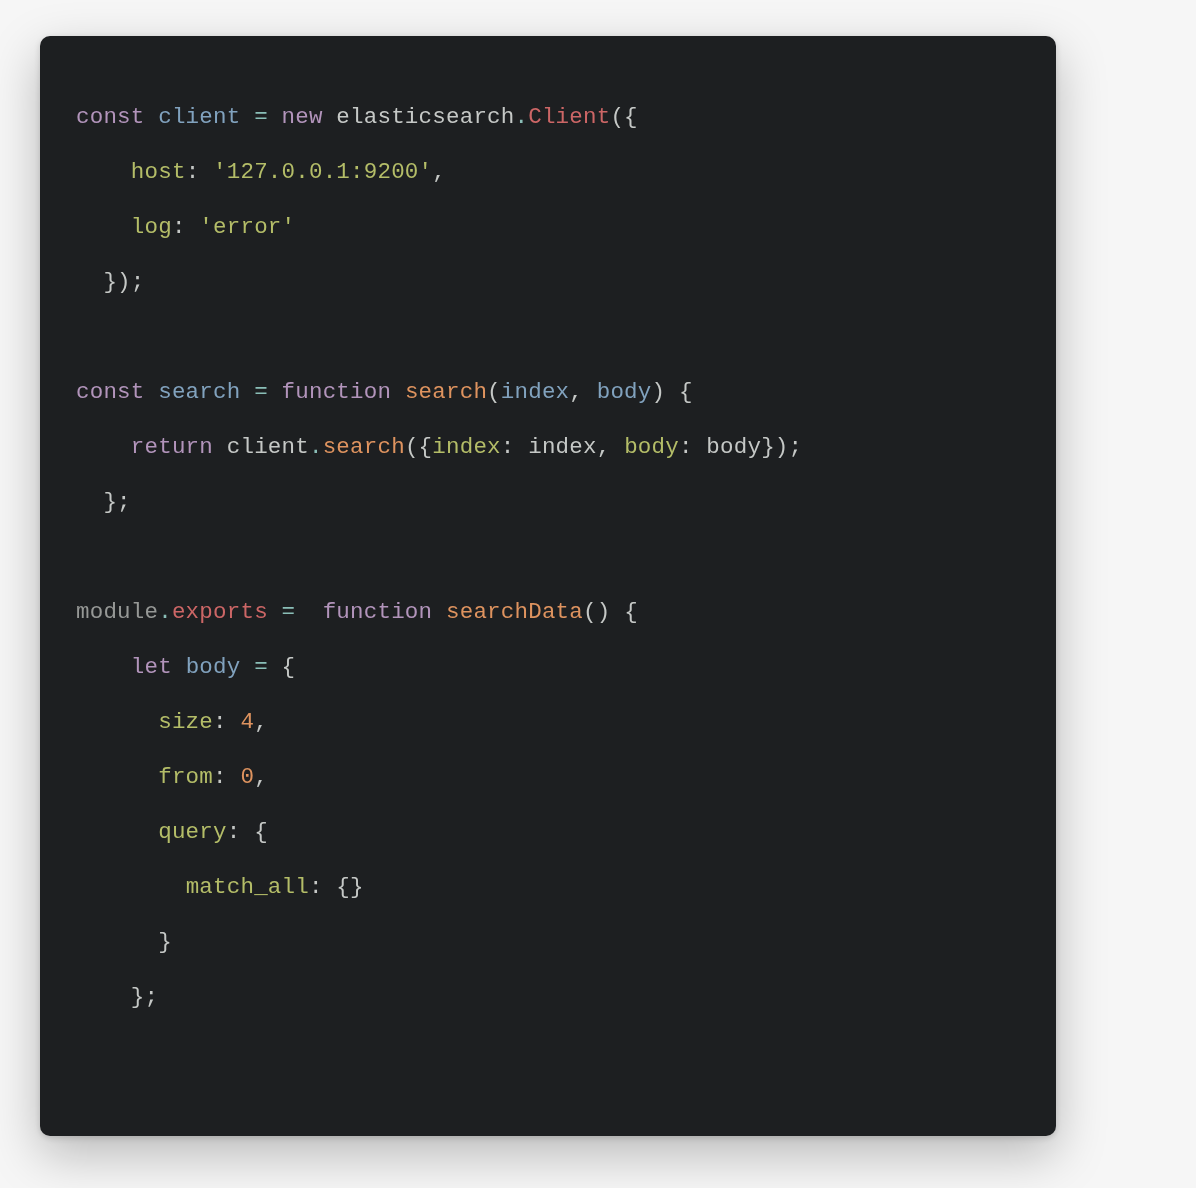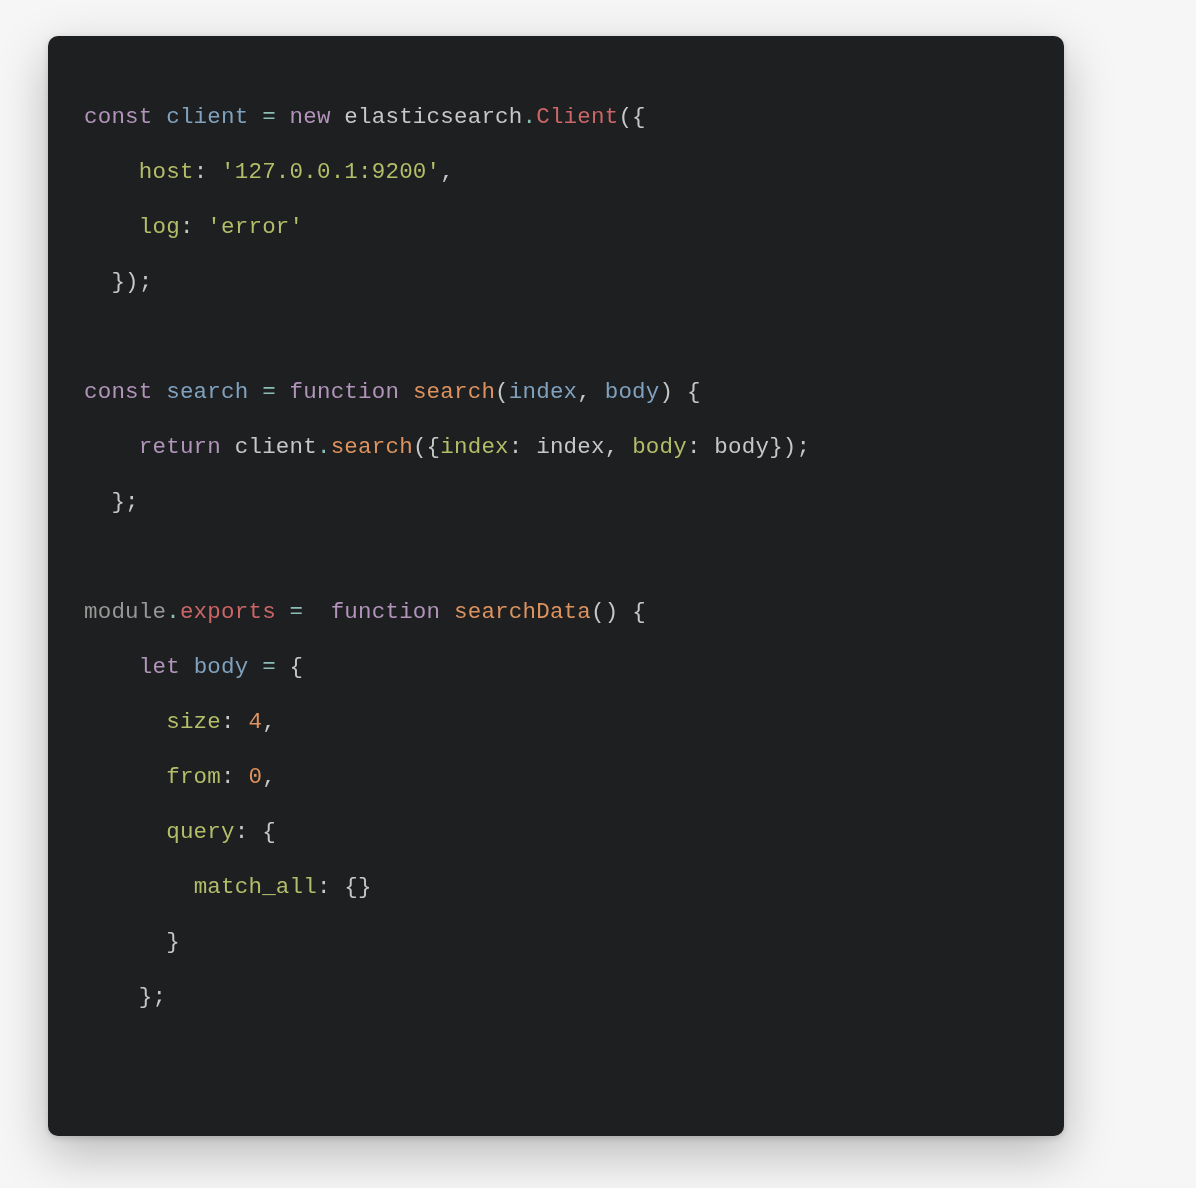--- a/index.html
+++ b/index.html
@@ -5,21 +5,21 @@
   html, body {
     margin: 0;
     padding: 0;
     width: 1196px;
     height: 1188px;
     background: #f6f6f6;
     font-family: ui-monospace, SFMono-Regular, "SF Mono", Menlo, Consolas, "Liberation Mono", monospace;
   }
   .card {
     position: absolute;
-    left: 48px;
+    left: 40px;
     top: 36px;
     width: 1016px;
     height: 1100px;
     background: #1d1f21;
     border-radius: 10px;
     box-shadow: 0 18px 50px rgba(0,0,0,0.25), 0 2px 6px rgba(0,0,0,0.15);
     overflow: hidden;
   }
   pre.code {
     margin: 0;

